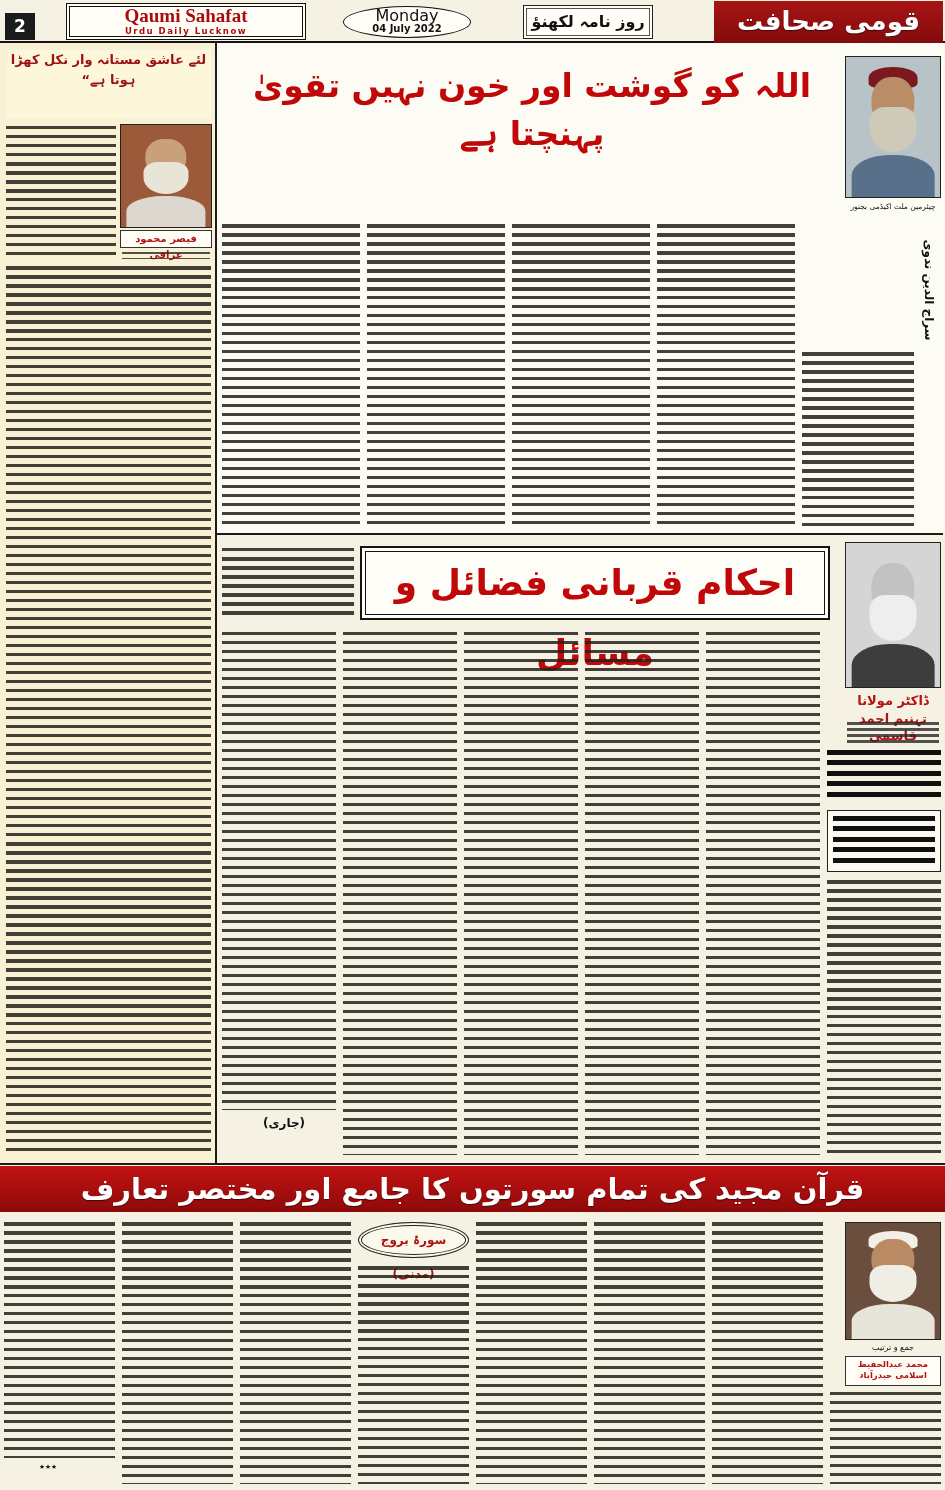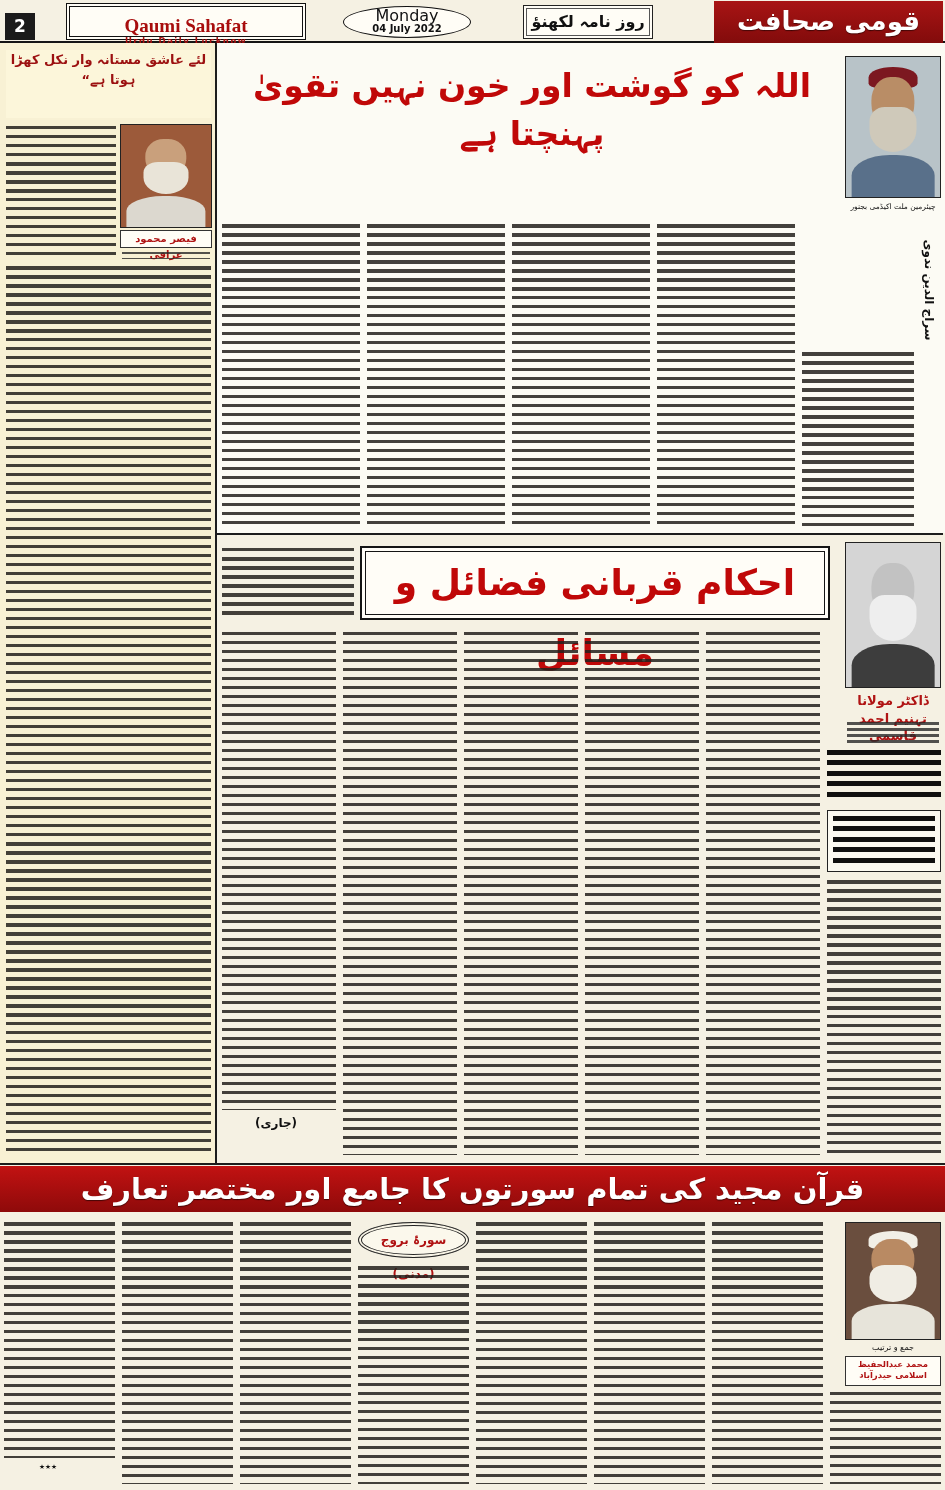--- a/index.html
+++ b/index.html
@@ -34,21 +34,21 @@
   
   .header-bar { left:0; top:0; width:945px; height:43px; border-bottom:2px solid #141414; }
   .pagenum {
     left:5px; top:13px; width:30px; height:27px; background:#1b1b1b; color:#fff;
     font-size:17px; font-weight:bold; text-align:center; line-height:27px;
   }
   .logo-box {
     left:66px; top:3px; width:240px; height:37px; background:#fffdf6;
     border:1px solid #111;
     box-shadow:inset 0 0 0 2px #fffdf6, inset 0 0 0 3px #111;
-    text-align:center; padding-top:12px;
+    text-align:center; padding-top:2px;
   }
   .logo-title { font-family:"Liberation Serif", serif; font-weight:bold; font-size:19px; line-height:20px; color:#a80d0d; }
   .logo-sub   { font-size:8.5px; font-weight:bold; letter-spacing:1.5px; color:#a80d0d; }
   .date-oval {
     left:343px; top:6px; width:128px; height:32px; border:1.5px solid #111;
     border-radius:50%; background:#fffdf6; text-align:center; padding-top:3px;
   }
   .date-day  { font-size:16px; line-height:12px; color:#111; }
   .date-full { font-size:10px; font-weight:bold; line-height:13px; color:#111; }
   .mast-center {
@@ -221,21 +221,21 @@
     <div class="ph-head"></div>
     <div class="ph-beard"></div>
     <div class="ph-body"></div>
   </div>
   <div class="abs mid-name" style="left:845px; top:692px; width:96px; height:26px;">ڈاکٹر مولانا تہنیم احمد قاسمی</div>
   <div class="abs sim tiny" style="left:847px; top:722px; width:92px; height:22px;"></div>
 
   <div class="abs sim" style="left:222px; top:548px; width:132px; height:70px;"></div>
 
   <div class="abs sim" style="left:222px; top:632px; width:114px; height:478px;"></div>
-  <div class="abs continued" style="left:224px; top:1116px; width:104px; height:18px;">(جاری)</div>
+  <div class="abs continued" style="left:232px; top:1116px; width:104px; height:18px;">(جاری)</div>
   <div class="abs sim" style="left:343px; top:632px; width:114px; height:523px;"></div>
   <div class="abs sim" style="left:464px; top:632px; width:114px; height:523px;"></div>
   <div class="abs sim" style="left:585px; top:632px; width:114px; height:523px;"></div>
   <div class="abs sim" style="left:706px; top:632px; width:114px; height:523px;"></div>
 
   <div class="abs sim bold" style="left:827px; top:750px; width:114px; height:52px;"></div>
   <div class="abs verse-box" style="left:827px; top:810px; width:114px; height:62px;">
     <div class="sim bold" style="width:100%; height:100%;"></div>
   </div>
   <div class="abs sim" style="left:827px; top:880px; width:114px; height:275px;"></div>

